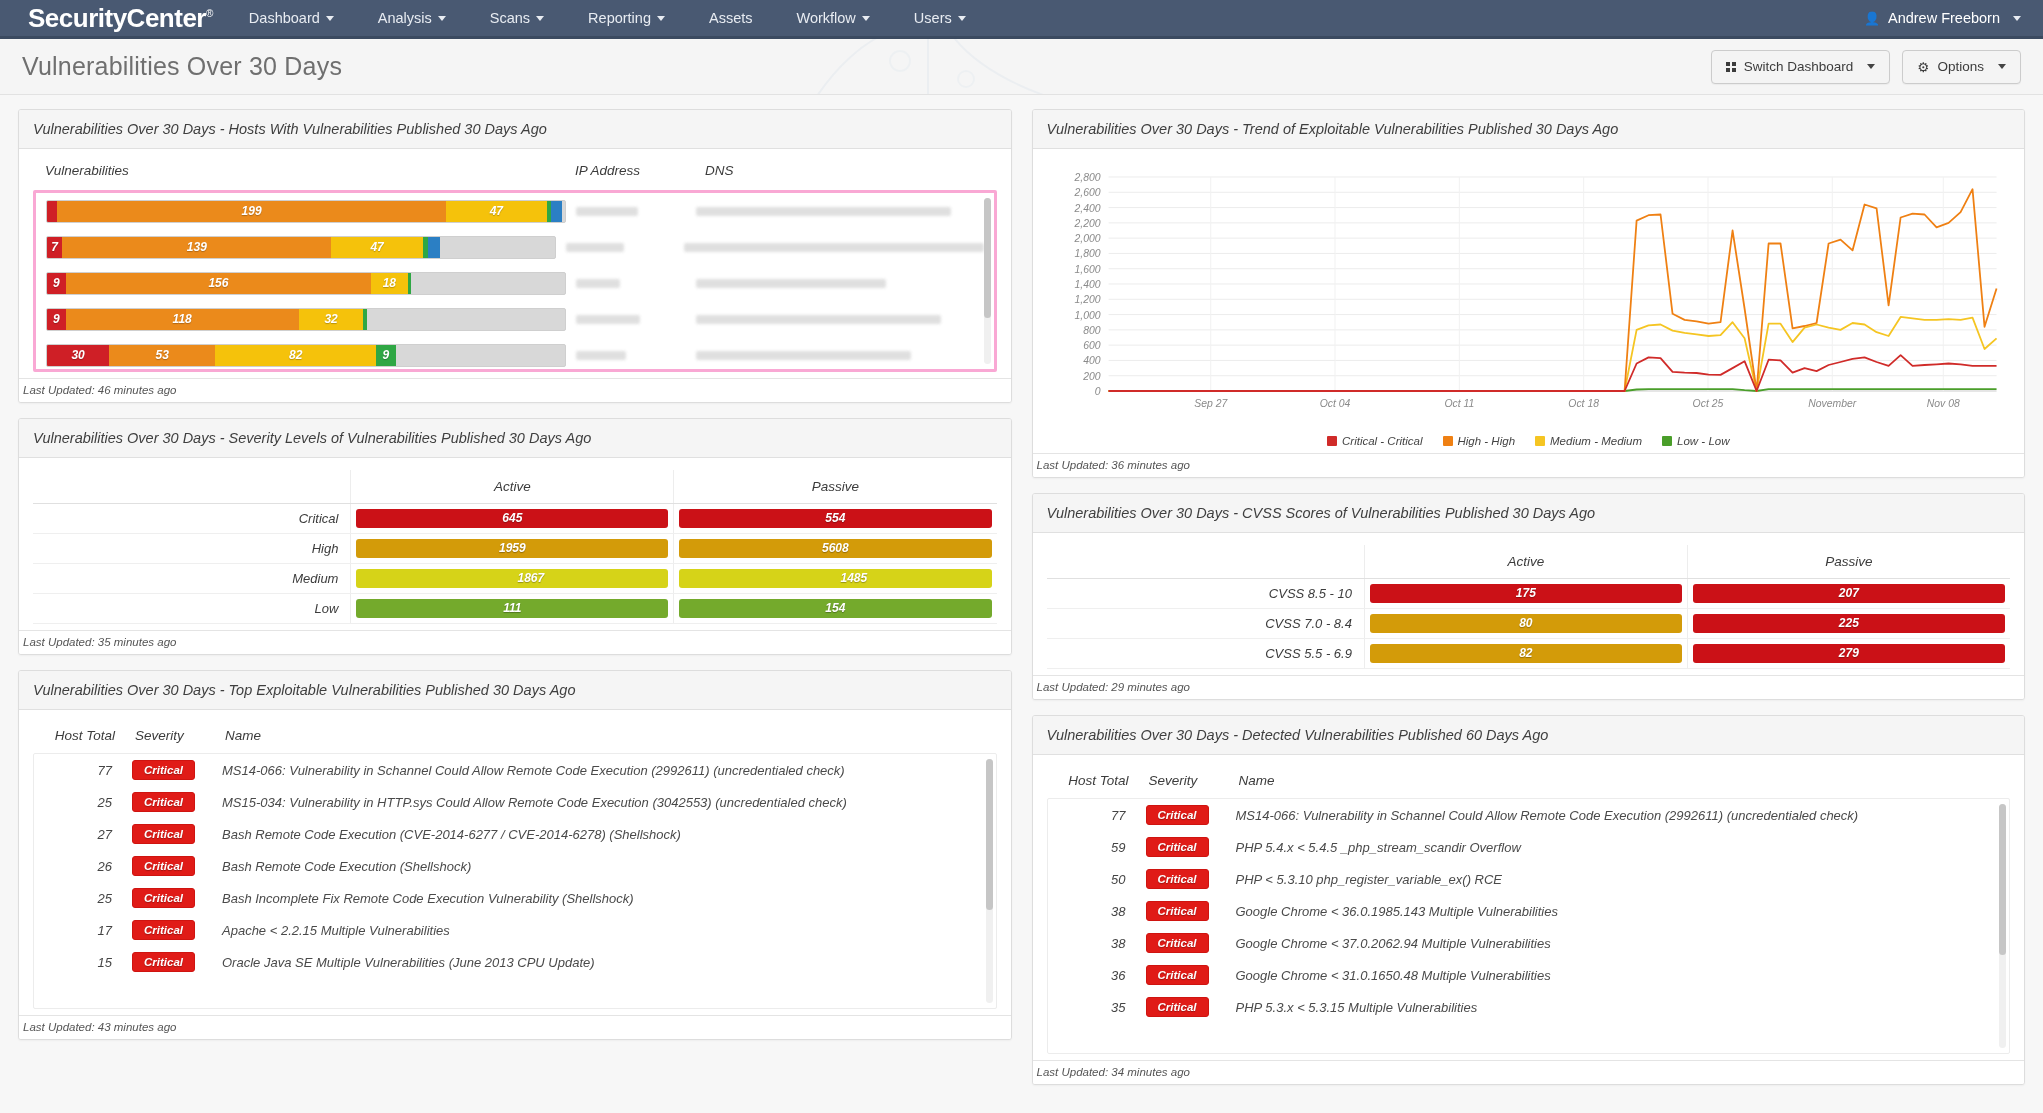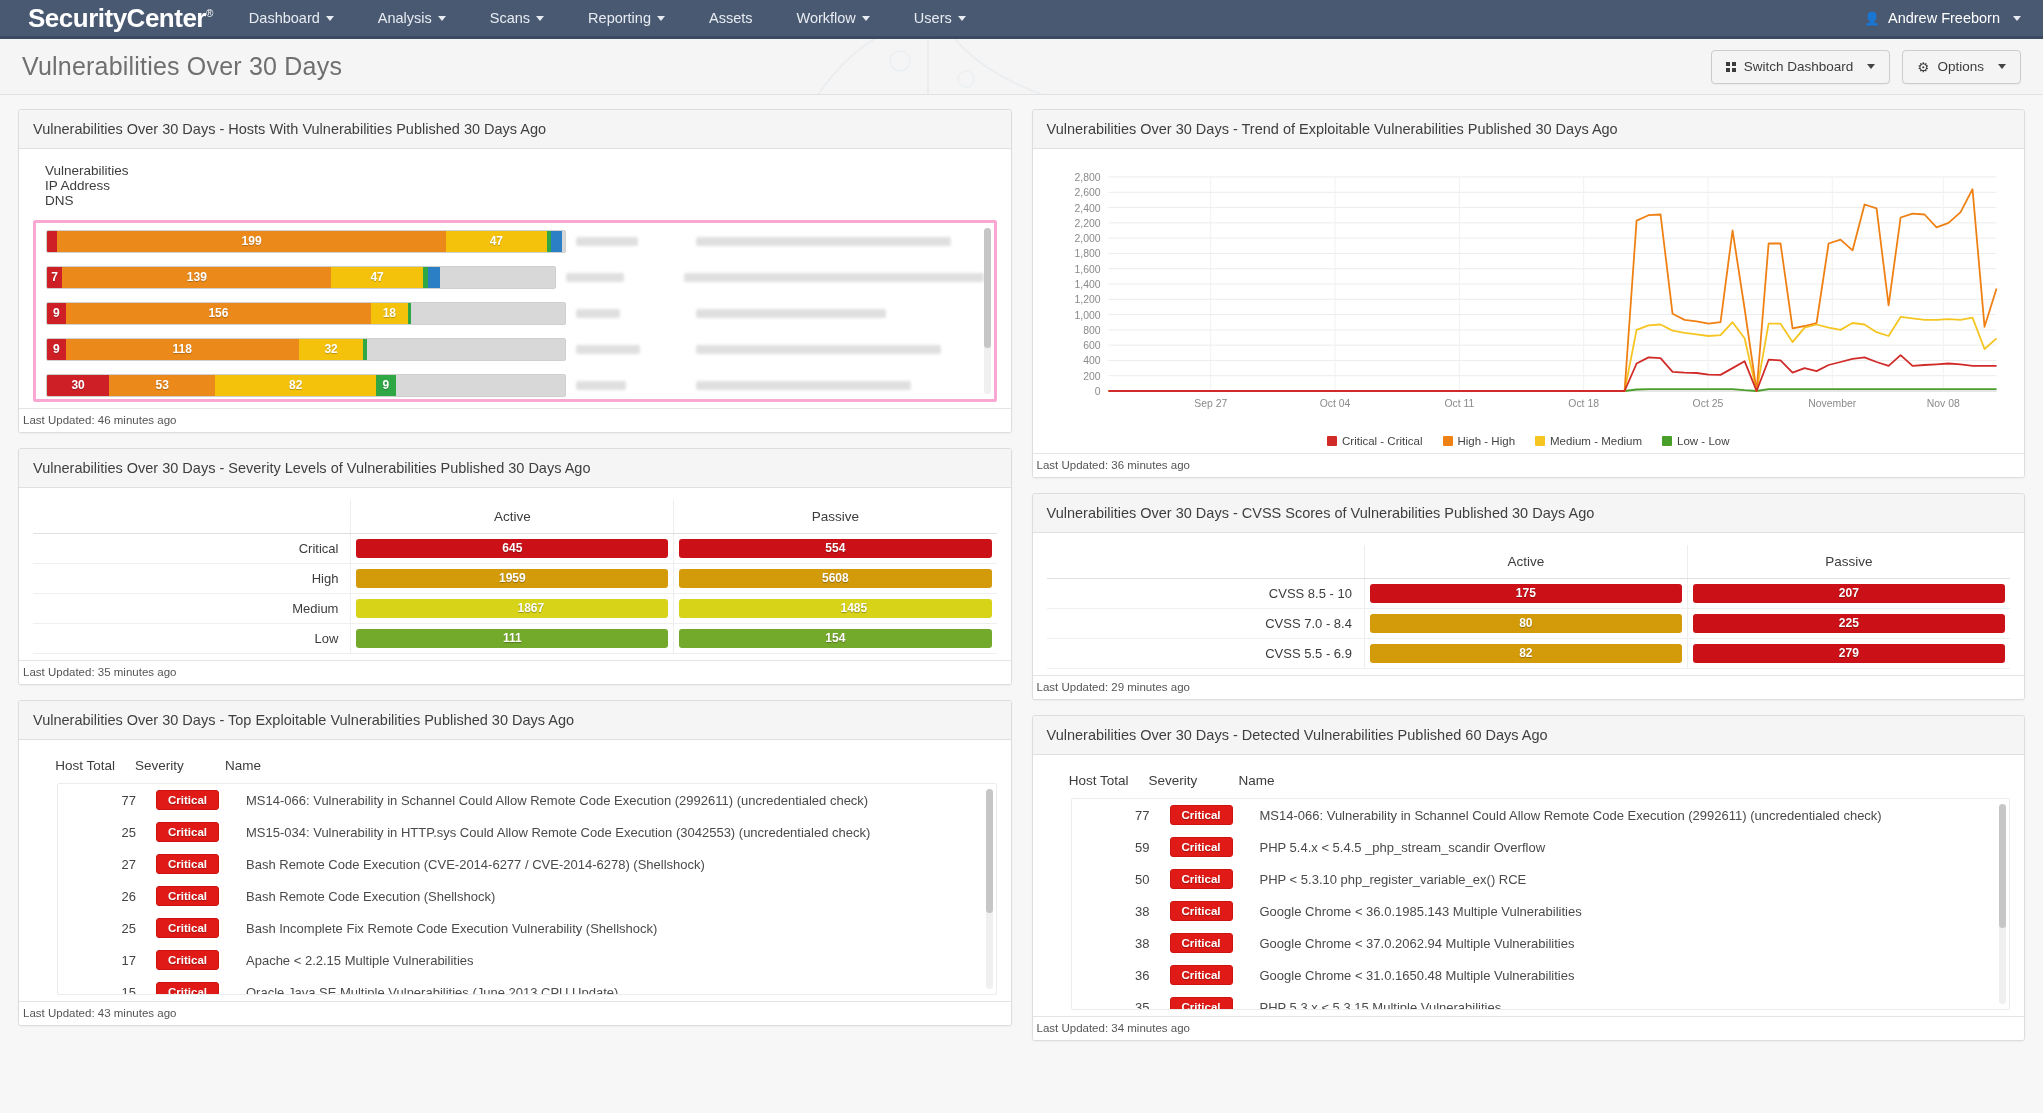--- a/index.html
+++ b/index.html
@@ -59,39 +59,39 @@
     font-size:13.5px; color:#3c3c3c; padding:8px 14px;
     display:flex; align-items:center; gap:8px; cursor:pointer;
     box-shadow:0 1px 1px rgba(0,0,0,.04);
   }
   .btn .caret { border-top-color:#444; }
   .grid-ico { display:inline-grid; grid-template-columns:4px 4px; gap:2px; }
   .grid-ico i { width:4px;height:4px;background:#3c3c3c;display:block; }
 
   
   .columns { display:flex; gap:20px; padding:14px 18px 0 18px; }
-  .col { flex:1 1 0; min-width:0; display:flex; flex-direction:column; gap:15px;}
+  .col { flex:1 1 0; min-width:0; display:flex; flex-direction:column; gap:15px;font-style:italic;}
 
   .panel {
     background:#fff; border:1px solid #ddd; border-radius:3px;
     box-shadow:0 1px 2px rgba(0,0,0,.04);
     display:flex; flex-direction:column; overflow:hidden;
   }
   .panel-head {
     background:#f5f5f5; border-bottom:1px solid #e0e0e0;
     padding:11px 14px; font-size:14.5px; color:#3f3f3f;
   }
   .panel-body { padding:12px 14px 6px 14px; position:relative; }
   .panel-foot {
     font-size:11.5px; color:#555; padding:5px 4px 6px 4px;
     border-top:1px solid #e4e4e4; background:#fff;
   }
 
   
-  .hosts-head { display:flex; font-size:13.5px; color:#3c3c3c; padding:2px 4px 12px 12px;flex-direction:column; }
+  .hosts-head { display:flex; font-size:13.5px; color:#3c3c3c; padding:2px 4px 12px 12px; }
   .hosts-head .c1 { width:530px; }
   .hosts-head .c2 { width:130px; }
   .hosts-head .c3 { flex:1; }
   .hosts-scroll {
     height:182px; overflow:hidden; position:relative;
     border:3px solid #f9a8d4; border-radius:2px; background:#fff;
   }
   .host-row { display:flex; align-items:center; height:36px; padding:0 10px; }
   .bar-cell { width:520px; }
   .stacked {
@@ -135,21 +135,21 @@
   }
   .mb-crit{background:#cb1117;} .mb-high{background:#d39b09;}
   .mb-med{background:#d6d318; color:#fff;padding-left:37px;} .mb-low{background:#74aa2c;}
 
   
   .vl-head { display:flex; font-size:13.5px; color:#3c3c3c; padding:6px 4px 10px 4px; }
   .vl-head .h1{ width:90px; text-align:right; padding-right:12px;}
   .vl-head .h2{ width:92px; padding-left:8px;}
   .vl-head .h3{ flex:1; padding-left:6px;}
   .vl-scroll { position:relative; overflow:hidden; border:1px solid #ececec; border-radius:2px;}
-  .vl-scroll.tall { height:212px;margin-left:24px; }
+  .vl-scroll.tall { height:256px; }
   .vl-row { display:flex; align-items:center; height:32px; font-size:13px; color:#555; }
   .vl-row .r1 { width:90px; text-align:right; padding-right:12px; color:#444;}
   .vl-row .r2 { width:92px; padding-left:8px;}
   .vl-row .r3 { flex:1; padding-left:6px; color:#4a4a4a; white-space:nowrap; overflow:hidden; text-overflow:ellipsis;}
   .sev-pill {
     display:inline-block; background:#e01b17; color:#fff; font-size:11.5px; font-weight:bold;
     border-radius:3px; padding:3px 11px; border:1px solid #cf1410;
     text-shadow:0 1px 1px rgba(0,0,0,.3);
   }
 

